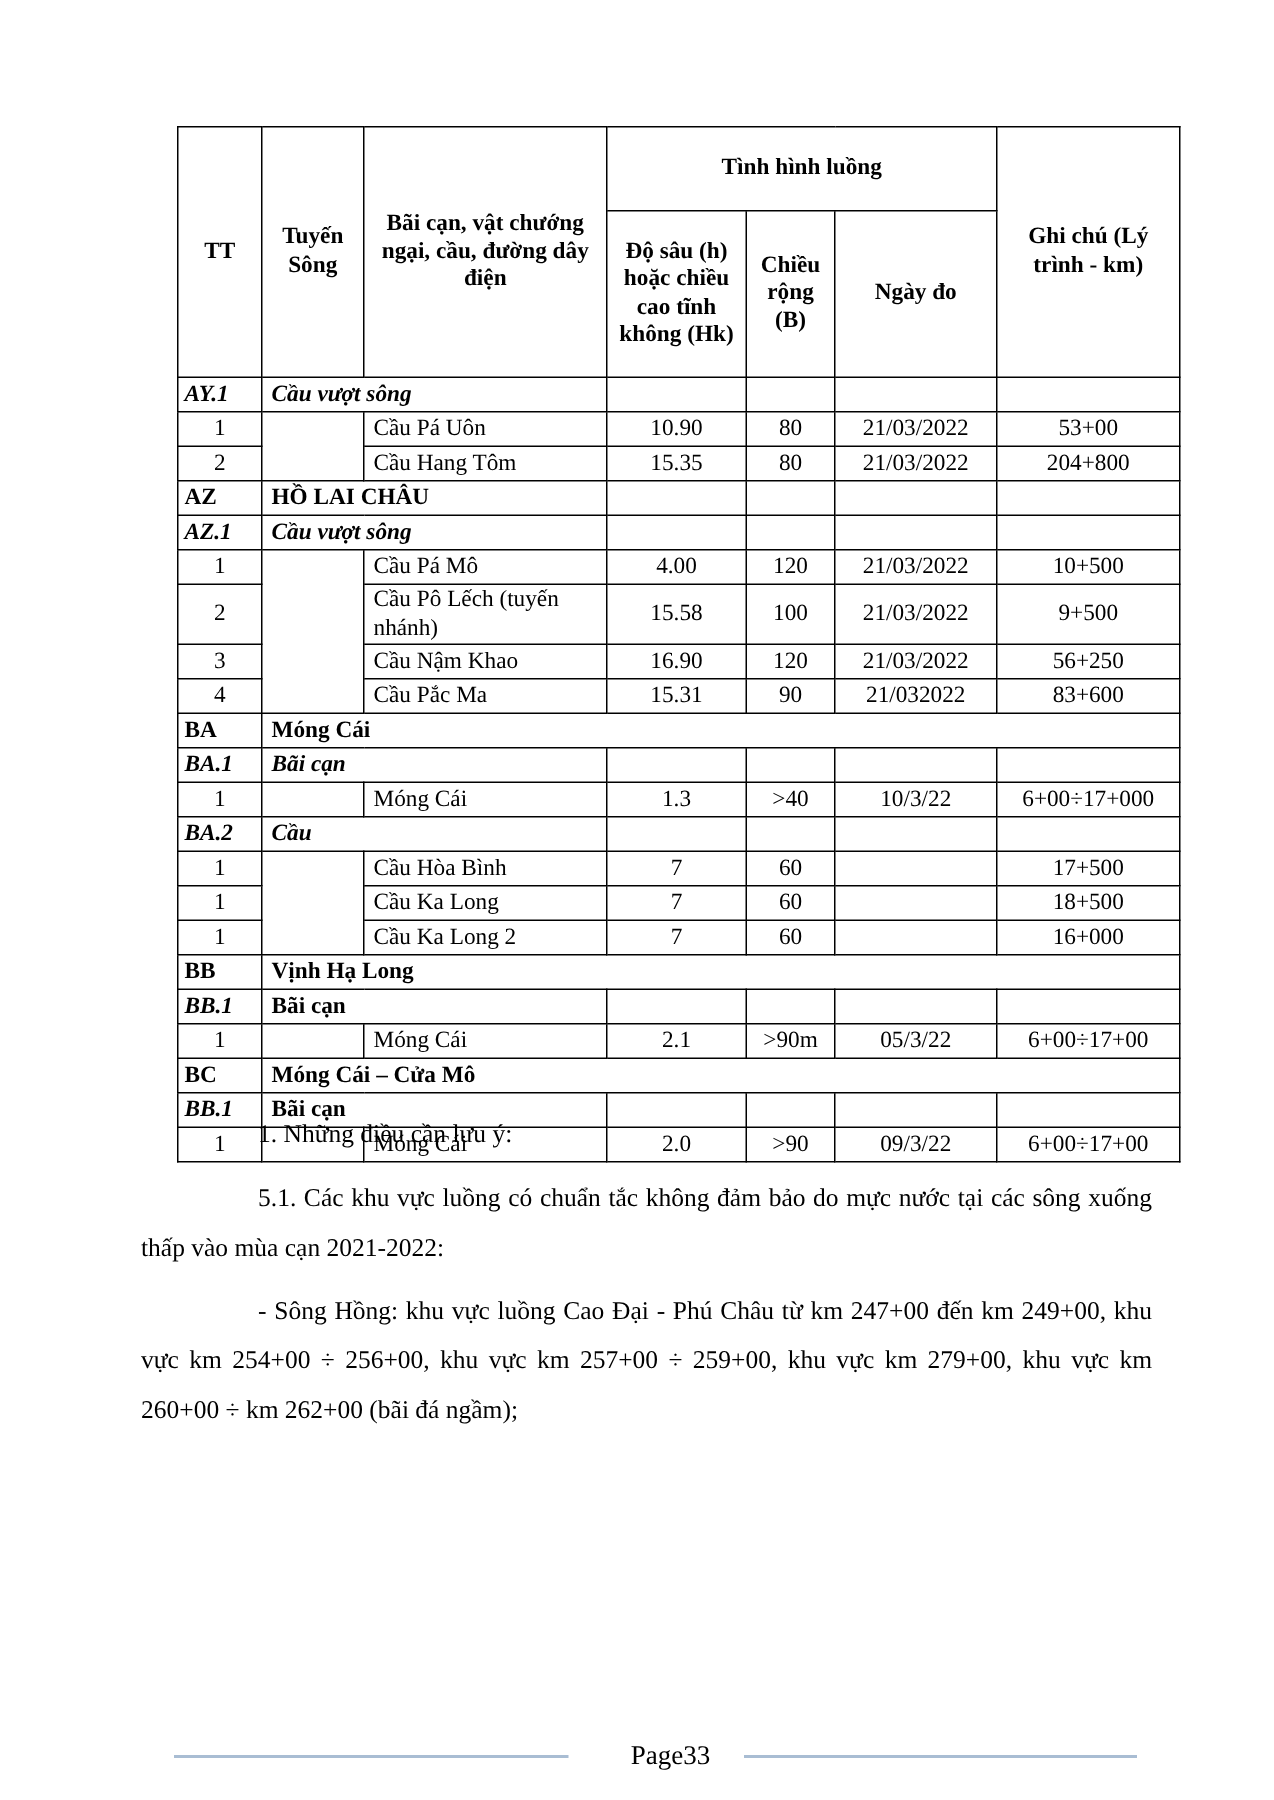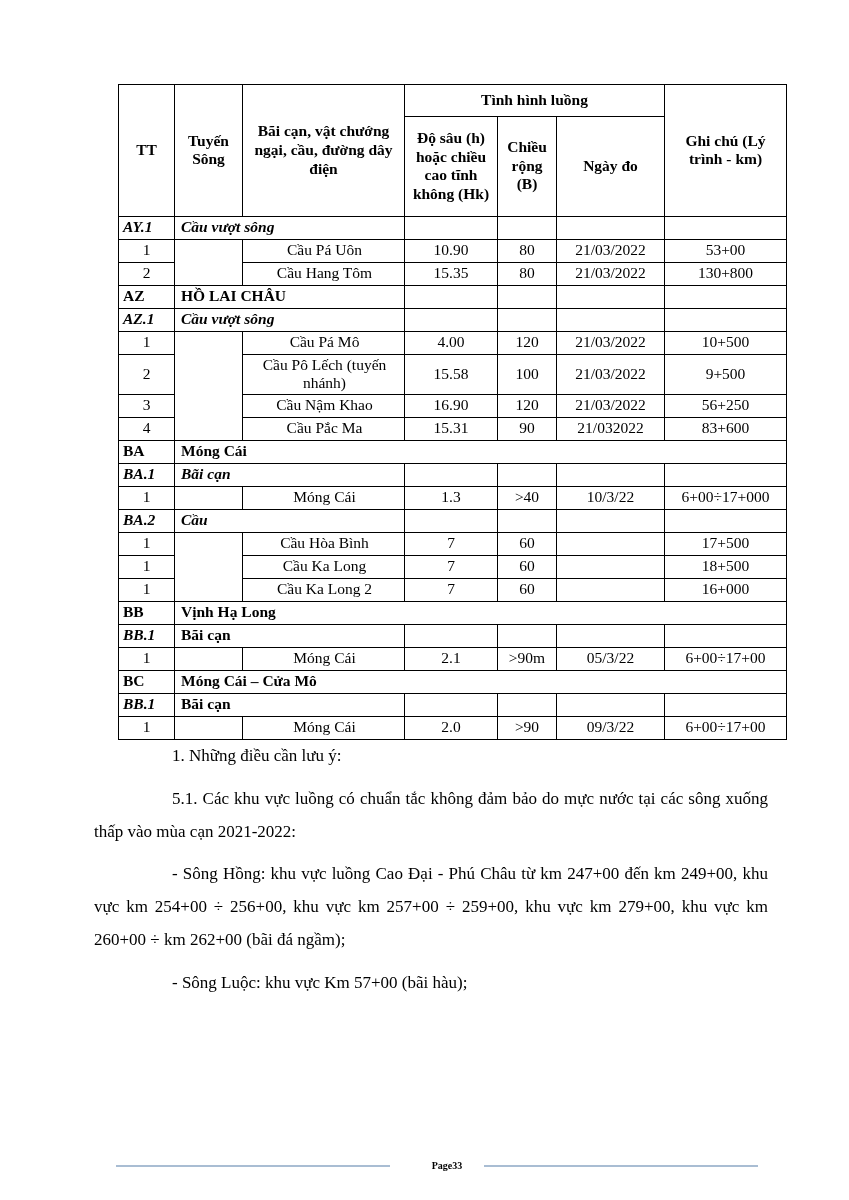--- a/index.html
+++ b/index.html
@@ -9,44 +9,44 @@
   }
   
   table.wtable{
     position:absolute;top:84px;left:118px;width:668px;
     border-collapse:collapse;table-layout:fixed;
     font-size:15.5px;line-height:1.2;
   }
   .wtable th,.wtable td{
     border:1px solid #000;padding:1px 4px;vertical-align:middle;overflow:hidden;
   }
-  .wtable thead th{font-weight:bold;text-align:center;padding:6px 3px;}
+  .wtable thead th{font-weight:bold;text-align:center;padding:18px 3px;}
   .wtable thead tr.hrow-top{height:21px;}
   .wtable thead tr.hrow-main{height:100px;font-family:Liberation Serif, serif;}
   .wtable tbody tr{height:23px;}
   td.c-tt{text-align:center;}
   td.c-num{text-align:center;}
-  td.c-name{text-align:center;padding-left:6px;margin-left:24px;}
+  td.c-name{text-align:left;padding-left:6px;margin-left:24px;}
   td.c-code{font-weight:bold;text-align:left;}
   td.c-label{font-weight:bold;text-align:left;padding-left:6px;margin-top:32px;}
   .it{font-style:italic;}
   
   .notes{
     position:absolute;top:740px;left:94px;width:674px;
     font-size:17px;line-height:1.93;text-align:justify;
   }
   .notes p{margin:0 0 10px 0;text-indent:78px;}
   
   .footer{
     position:absolute;top:1160px;left:116px;width:642px;
     display:flex;align-items:center;
   }
   .footer .rule{flex:1;height:2px;background:#a9bdd3;}
   .footer .pageno{
-    font-weight:bold;font-size:10px;padding:0 22px 0 42px;white-space:nowrap;
+    font-weight:normal;font-size:18px;padding:0 22px 0 42px;white-space:nowrap;
   }
 </style>
 </head>
 <body>
 
 <div class="page">
 
   <table class="wtable">
     <colgroup>
       <col style="width:56px">
@@ -88,21 +88,21 @@
           <td class="c-num">80</td>
           <td class="c-num">21/03/2022</td>
           <td class="c-num">53+00</td>
         </tr>
         <tr>
           <td class="c-tt">2</td>
           <td class="c-name">Cầu Hang Tôm</td>
           <td class="c-num">15.35</td>
           <td class="c-num">80</td>
           <td class="c-num">21/03/2022</td>
-          <td class="c-num">130+800</td>
+          <td class="c-num">204+800</td>
         </tr>
         <tr>
           <td class="c-code">AZ</td>
           <td class="c-label" colspan="2">HỒ LAI CHÂU</td>
           <td class="c-num"></td>
           <td class="c-num"></td>
           <td class="c-num"></td>
           <td class="c-num"></td>
         </tr>
         <tr>
@@ -242,21 +242,20 @@
           <td class="c-num">09/3/22</td>
           <td class="c-num">6+00÷17+00</td>
         </tr>
       </tbody>
   </table>
 
   <div class="notes">
     <p>1. Những điều cần lưu ý:</p>
     <p>5.1. Các khu vực luồng có chuẩn tắc không đảm bảo do mực nước tại các sông xuống thấp vào mùa cạn 2021-2022:</p>
     <p>- Sông Hồng: khu vực luồng Cao Đại - Phú Châu từ km 247+00 đến km 249+00, khu vực km 254+00 ÷ 256+00, khu vực km 257+00 ÷ 259+00, khu vực km 279+00, khu vực km 260+00 ÷ km 262+00 (bãi đá ngầm);</p>
-    <p>- Sông Luộc: khu vực Km 57+00 (bãi hàu);</p>
   </div>
 
   <div class="footer">
     <span class="rule" style="background: rgb(169, 189, 211);"></span>
     <span class="pageno">Page33</span>
     <span class="rule" style="background: rgb(169, 189, 211);"></span>
   </div>
 
 </div>
 

